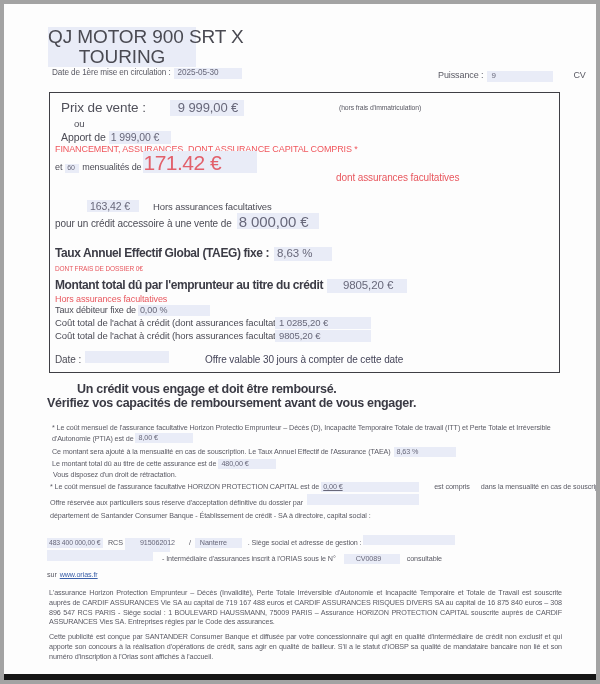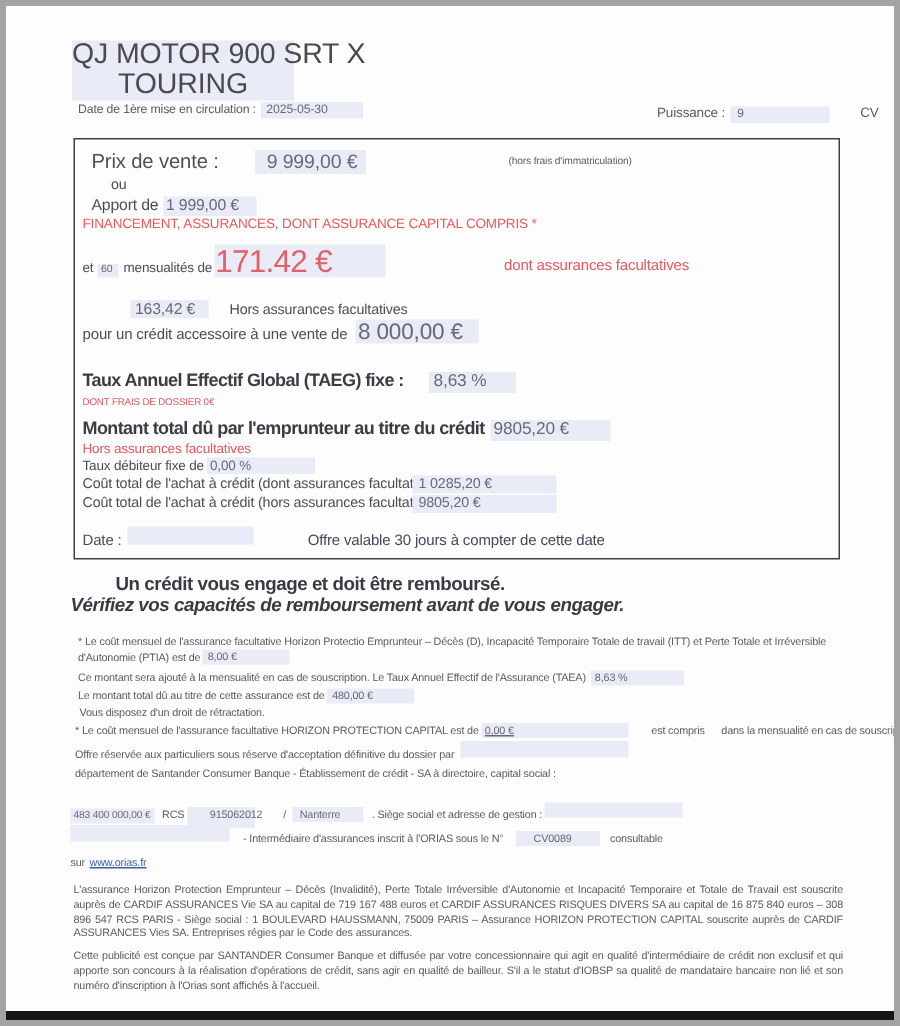--- a/index.html
+++ b/index.html
@@ -26,49 +26,49 @@
 
   .offer-box { position:absolute; left:45px; top:88px; width:511px; height:281px; border:1px solid #3f3f45; background:#fdfdfd; }
 
   .price-row { left:11px; top:7px; font-size:13.5px; color:#50505a; }
   .price-field { width:74px; height:16px; margin-left:24px; padding-left:8px; font-size:13px; }
   .price-note { left:289px; top:11px; font-size:6.8px; color:#5a5a64; }
   .ou { left:24px; top:25px; font-size:9.5px; }
   .apport-row { left:11px; top:38px; font-size:10.5px; }
   .apport-field { width:62px; height:13px; margin-left:3px; padding-left:2px; }
   .financing { left:5px; top:51px; font-size:9px; }
-  .monthly-row { left:5px; top:70px;justify-content:flex-end; }
+  .monthly-row { left:5px; top:58px;justify-content:flex-end; }
   .monthly-row .t { font-size:9px; }
   .count-field { width:14px; height:9px; margin:0 3px; padding-left:2px; font-size:7px; }
   .big-field { width:114px; height:22px; margin-left:2px; font-size:21px; color:#e2606b; letter-spacing:-0.5px; }
   .monthly-note { left:286px; top:79px; font-size:10px; }
   .excl-row { left:37px; top:107px; font-size:9.5px; }
   .excl-field { width:52px; height:12px; padding-left:3px; font-size:10.5px; }
   .excl-label { margin-left:14px; }
   .accessory-row { left:5px; top:120px; font-size:10px; }
   .accessory-field { width:82px; height:16px; margin-left:5px; padding-left:2px; font-size:15px; }
-  .taeg-row { left:5px; top:153px;gap:12px; }
+  .taeg-row { left:5px; top:153px; }
   .bold-label { font-weight:bold; font-size:12px; letter-spacing:-0.4px; color:#3c3c46; }
   .taeg-field { width:58px; height:14px; margin-left:5px; padding-left:3px; font-size:11.5px; }
   .fees { left:5px; top:172px; font-size:6.5px; }
-  .total-row { left:5px; top:185px; }
+  .total-row { left:5px; top:185px;text-align:center; }
   .total-field { width:80px; height:14px; margin-left:4px; padding-left:2px; font-size:11.5px; }
   .total-note { left:5px; top:201px; font-size:9px; }
   .debit-row { left:5px; top:212px; font-size:9px; }
   .debit-field { width:72px; height:11px; margin-left:2px; padding-left:2px; }
   .cost-row1 { left:5px; top:224px; font-size:9.5px; }
   .cost-row2 { left:5px; top:237px; font-size:9.5px; }
   .cost-label { display:inline-block; width:220px; }
   .cost-field { width:96px; height:12px; padding-left:4px; }
   .date-row2 { left:5px; top:258px; font-size:10px; }
   .blank-date-field { width:84px; height:12px; margin-left:4px; }
   .validity { margin-left:36px; font-size:10px; color:#46465a; }
 
   .warn1 { left:73px; top:378px; font-weight:bold; font-size:12.5px; letter-spacing:-0.3px; color:#3a3a44; }
-  .warn2 { left:43px; top:392px; font-weight:bold; font-size:12.5px; letter-spacing:-0.3px; color:#3a3a44;font-style:italic; }
+  .warn2 { left:43px; top:392px; font-weight:bold; font-size:12.5px; letter-spacing:-0.3px; color:#3a3a44; }
 
   .fine { font-size:7.2px; color:#5a5a64; line-height:9.5px; }
   .p1 { left:48px; top:419px; width:512px; }
   .inline-field { display:inline-block; height:10px; vertical-align:bottom; color:#68687a; }
   .f-8e { width:58px; padding-left:3px; }
   .p2 { left:48px; top:443px; }
   .f-taea { width:62px; height:10px; margin-left:3px; padding-left:3px; }
   .p3 { left:48px; top:455px; }
   .f-480 { width:58px; height:10px; margin-left:2px; padding-left:3px; }
   .p4 { left:49px; top:466px; }

